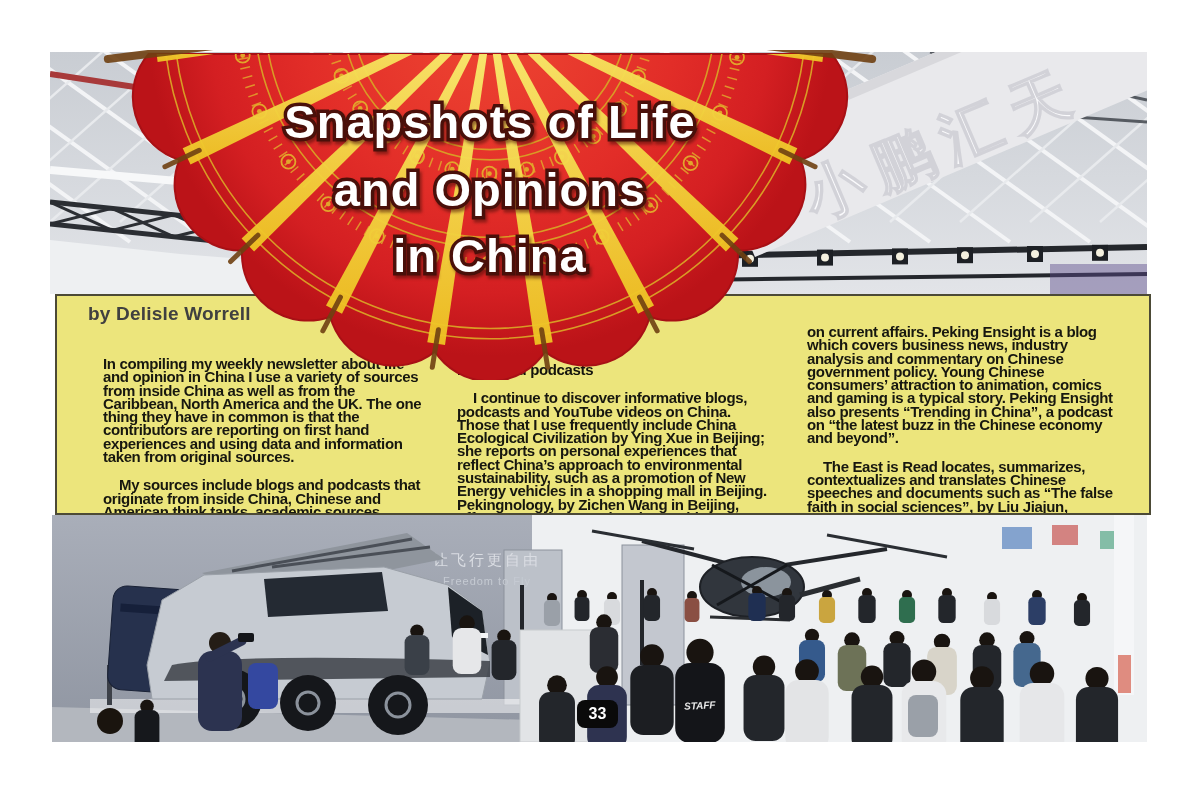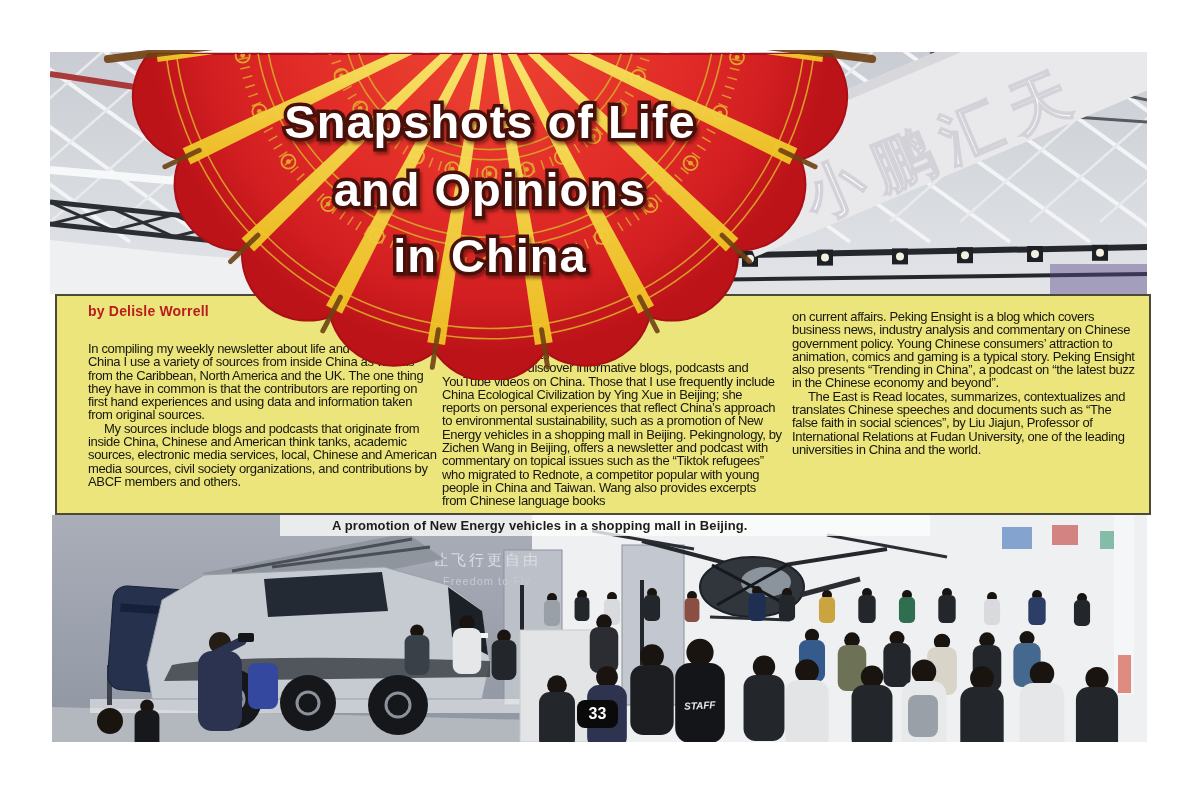--- a/index.html
+++ b/index.html
@@ -9,23 +9,23 @@
   
   #headerPhoto{left:50px;top:52px;}
   
   #fanSvg{left:0;top:50px;pointer-events:none;}
   .fan-title-group{filter:drop-shadow(2px 3px 1.5px rgba(74,15,8,.55));}
   .fan-title{font-family:"Liberation Sans",sans-serif;font-weight:800;font-size:47px;
              letter-spacing:1px;fill:#ffffff;stroke:#4a100a;stroke-width:7px;paint-order:stroke;}
   
   .panel{left:55px;top:294px;width:1092px;height:217px;background:#ece57c;
          border:2px solid #4c4a36;overflow:hidden;}
-  .byline{left:31px;top:7px;font-size:14px;font-weight:900;letter-spacing:.2px;color:#b91c1c;}
+  .byline{left:31px;top:7px;font-size:19px;font-weight:900;letter-spacing:.2px;color:#404040;}
   .col{color:#17170f;}
-  .col p{margin:0;font-weight:normal;font-size:13px;line-height:13.3px;letter-spacing:-.35px;}
+  .col p{margin:15px;font-weight:bold;font-size:15px;line-height:13.3px;letter-spacing:-.35px;}
   .col p.indent{text-indent:16px;}
   .col1{left:31px;top:46px;width:350px;}
   .col2{left:385px;top:52px;width:340px;}
   .col3{left:735px;top:14px;width:348px;}
   .subhead{font-size:14.5px;font-weight:900;color:#13130d;margin:0 0 3px 0;letter-spacing:.2px;}
   
   #bottomPhoto{left:52px;top:515px;}
   .caption-bar{left:280px;top:515px;width:650px;height:21px;background:rgba(252,252,253,.78);}
   .caption-text{position:absolute;left:52px;top:0;line-height:21px;font-size:13px;
                 font-weight:900;color:#1d1d18;letter-spacing:.1px;white-space:nowrap;}
@@ -424,21 +424,18 @@
         <circle cx="505" cy="170.14" r="9.860000000000001" fill="#191410"></circle>
         <rect x="487.02" y="177" width="35.96" height="58" rx="10.788" fill="#23262b"></rect>
         <circle cx="95" cy="191.2" r="6.800000000000001" fill="#191410"></circle>
         <rect x="82.6" y="195" width="24.8" height="40" rx="7.4399999999999995" fill="#16181c"></rect>
         <rect x="856" y="180" width="30" height="42" rx="8" fill="#9aa0a8"></rect>
       </g>
 
   <text id="staffText" x="648" y="194" text-anchor="middle" font-size="10" font-weight="bold" font-style="italic" fill="#e8e8e8" transform="rotate(-3 648 194)">STAFF</text>
     </svg>
 
-  <div class="caption-bar abs">
-    <span class="caption-text">A promotion of New Energy vehicles in a shopping mall in Beijing.</span>
-  </div>
 
   <div class="page-badge abs">
     <span>33</span>
   </div>
 
 </div>
 
 </body></html>

